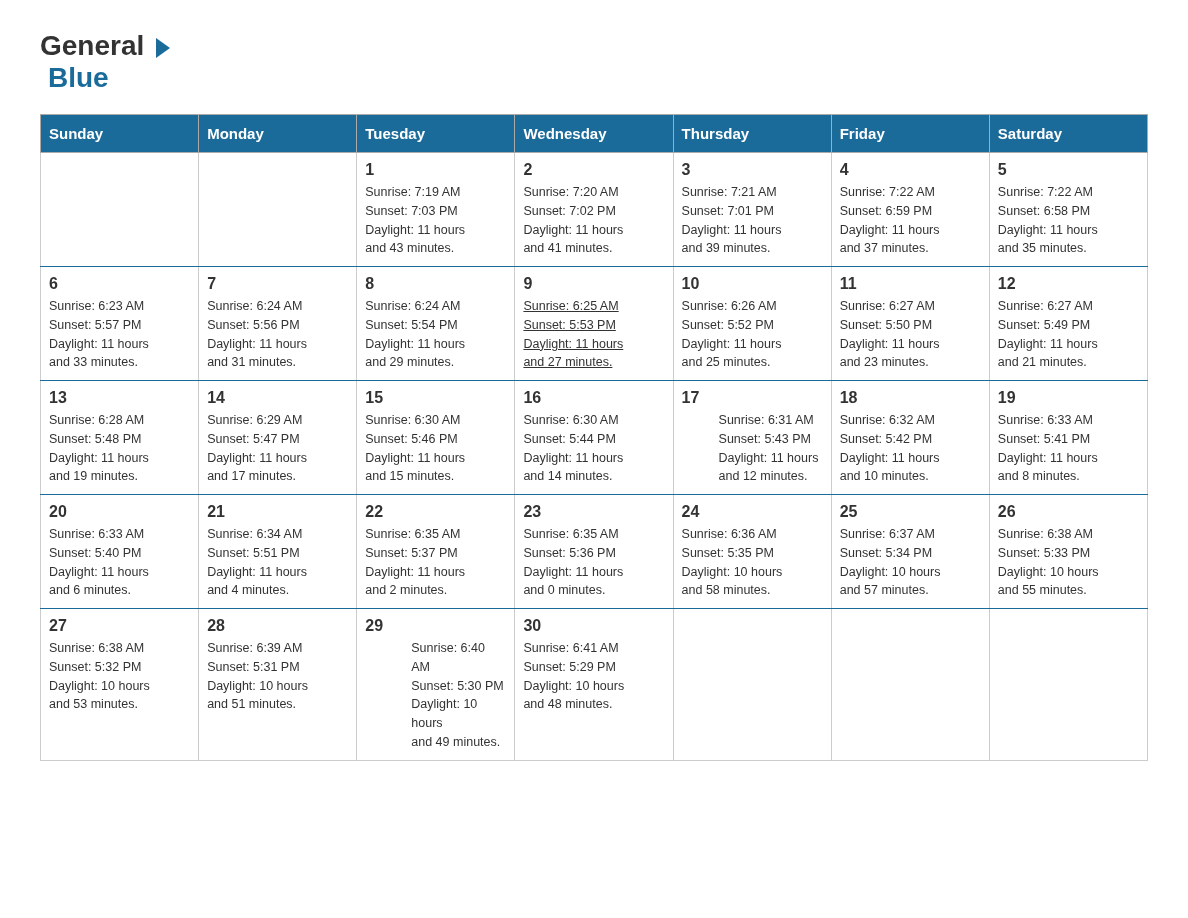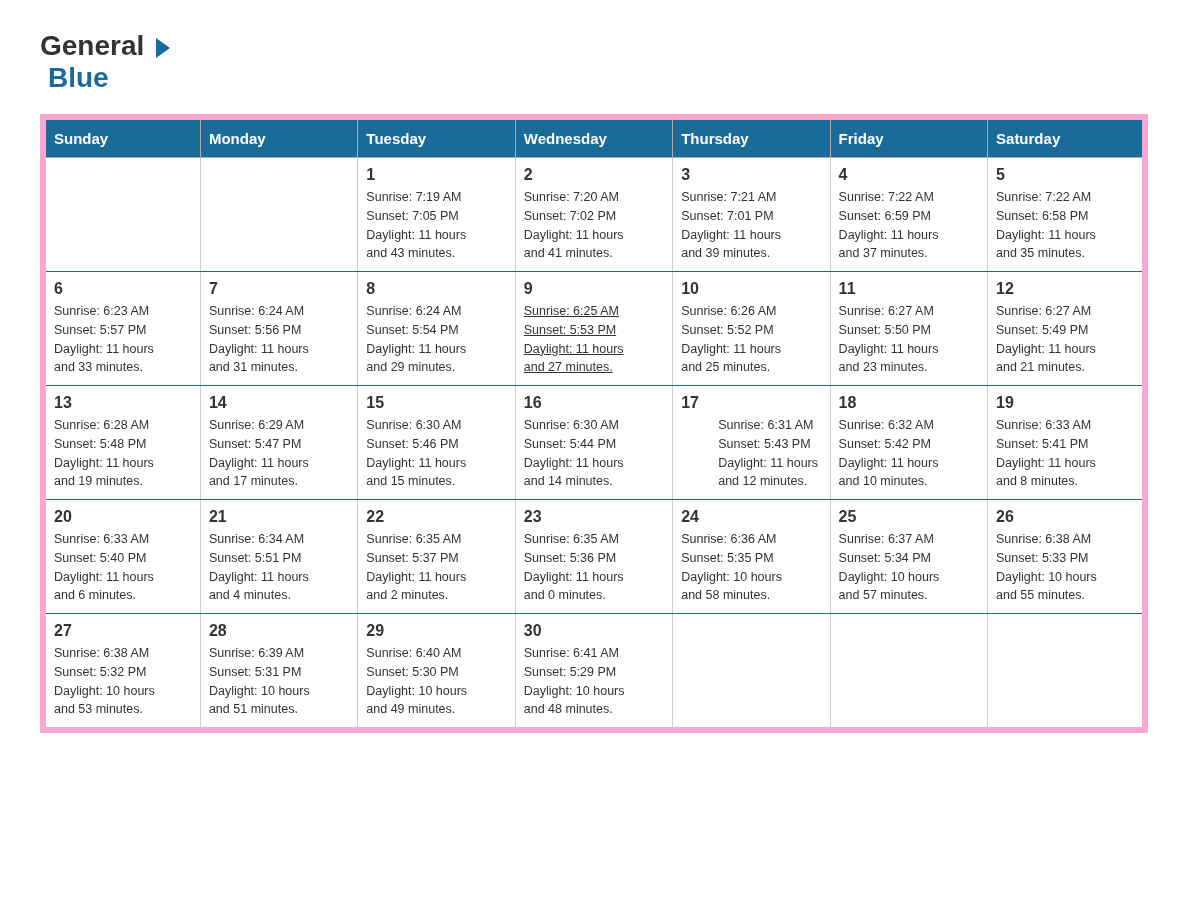--- a/index.html
+++ b/index.html
@@ -58,21 +58,21 @@
     }
     .title-section h2 {
       font-size: 22px;
       font-weight: normal;
       color: #555;
       margin-top: 4px;
     }
     .calendar {
       width: 100%;
       border-collapse: collapse;
-      border: 6px solid #f9a8d4;
+      border: 1px solid #f9a8d4;
     }
     .calendar thead tr th {
       background-color: #1a6b9a;
       color: #fff;
       padding: 10px 8px;
       font-size: 15px;
       font-weight: bold;
       text-align: left;
       border: 1px solid #aaa;
     }
@@ -126,21 +126,21 @@
         <th>Saturday</th>
       </tr>
   </thead>
   <tbody>
   <tr>
         <td class="empty-cell"></td>
         <td class="empty-cell"></td>
         <td>
           <div class="day-number">1</div>
           <div class="day-info" style="white-space: pre-line;">Sunrise: 7:19 AM
-Sunset: 7:05 PM
+Sunset: 7:03 PM
 Daylight: 11 hours
 and 43 minutes.</div>
         </td>
         <td>
           <div class="day-number">2</div>
           <div class="day-info" style="white-space: pre-line;">Sunrise: 7:20 AM
 Sunset: 7:02 PM
 Daylight: 11 hours
 and 41 minutes.</div>
         </td>
@@ -329,21 +329,21 @@
         </td>
         <td>
           <div class="day-number">28</div>
           <div class="day-info" style="white-space: pre-line;">Sunrise: 6:39 AM
 Sunset: 5:31 PM
 Daylight: 10 hours
 and 51 minutes.</div>
         </td>
         <td>
           <div class="day-number">29</div>
-          <div class="day-info" style="white-space: pre-line;">Sunrise: 6:40 AM
+          <div class="day-info" style="white-space: pre-line; margin-left: 46px;">Sunrise: 6:40 AM
 Sunset: 5:30 PM
 Daylight: 10 hours
 and 49 minutes.</div>
         </td>
         <td>
           <div class="day-number">30</div>
           <div class="day-info" style="white-space: pre-line;">Sunrise: 6:41 AM
 Sunset: 5:29 PM
 Daylight: 10 hours
 and 48 minutes.</div>

